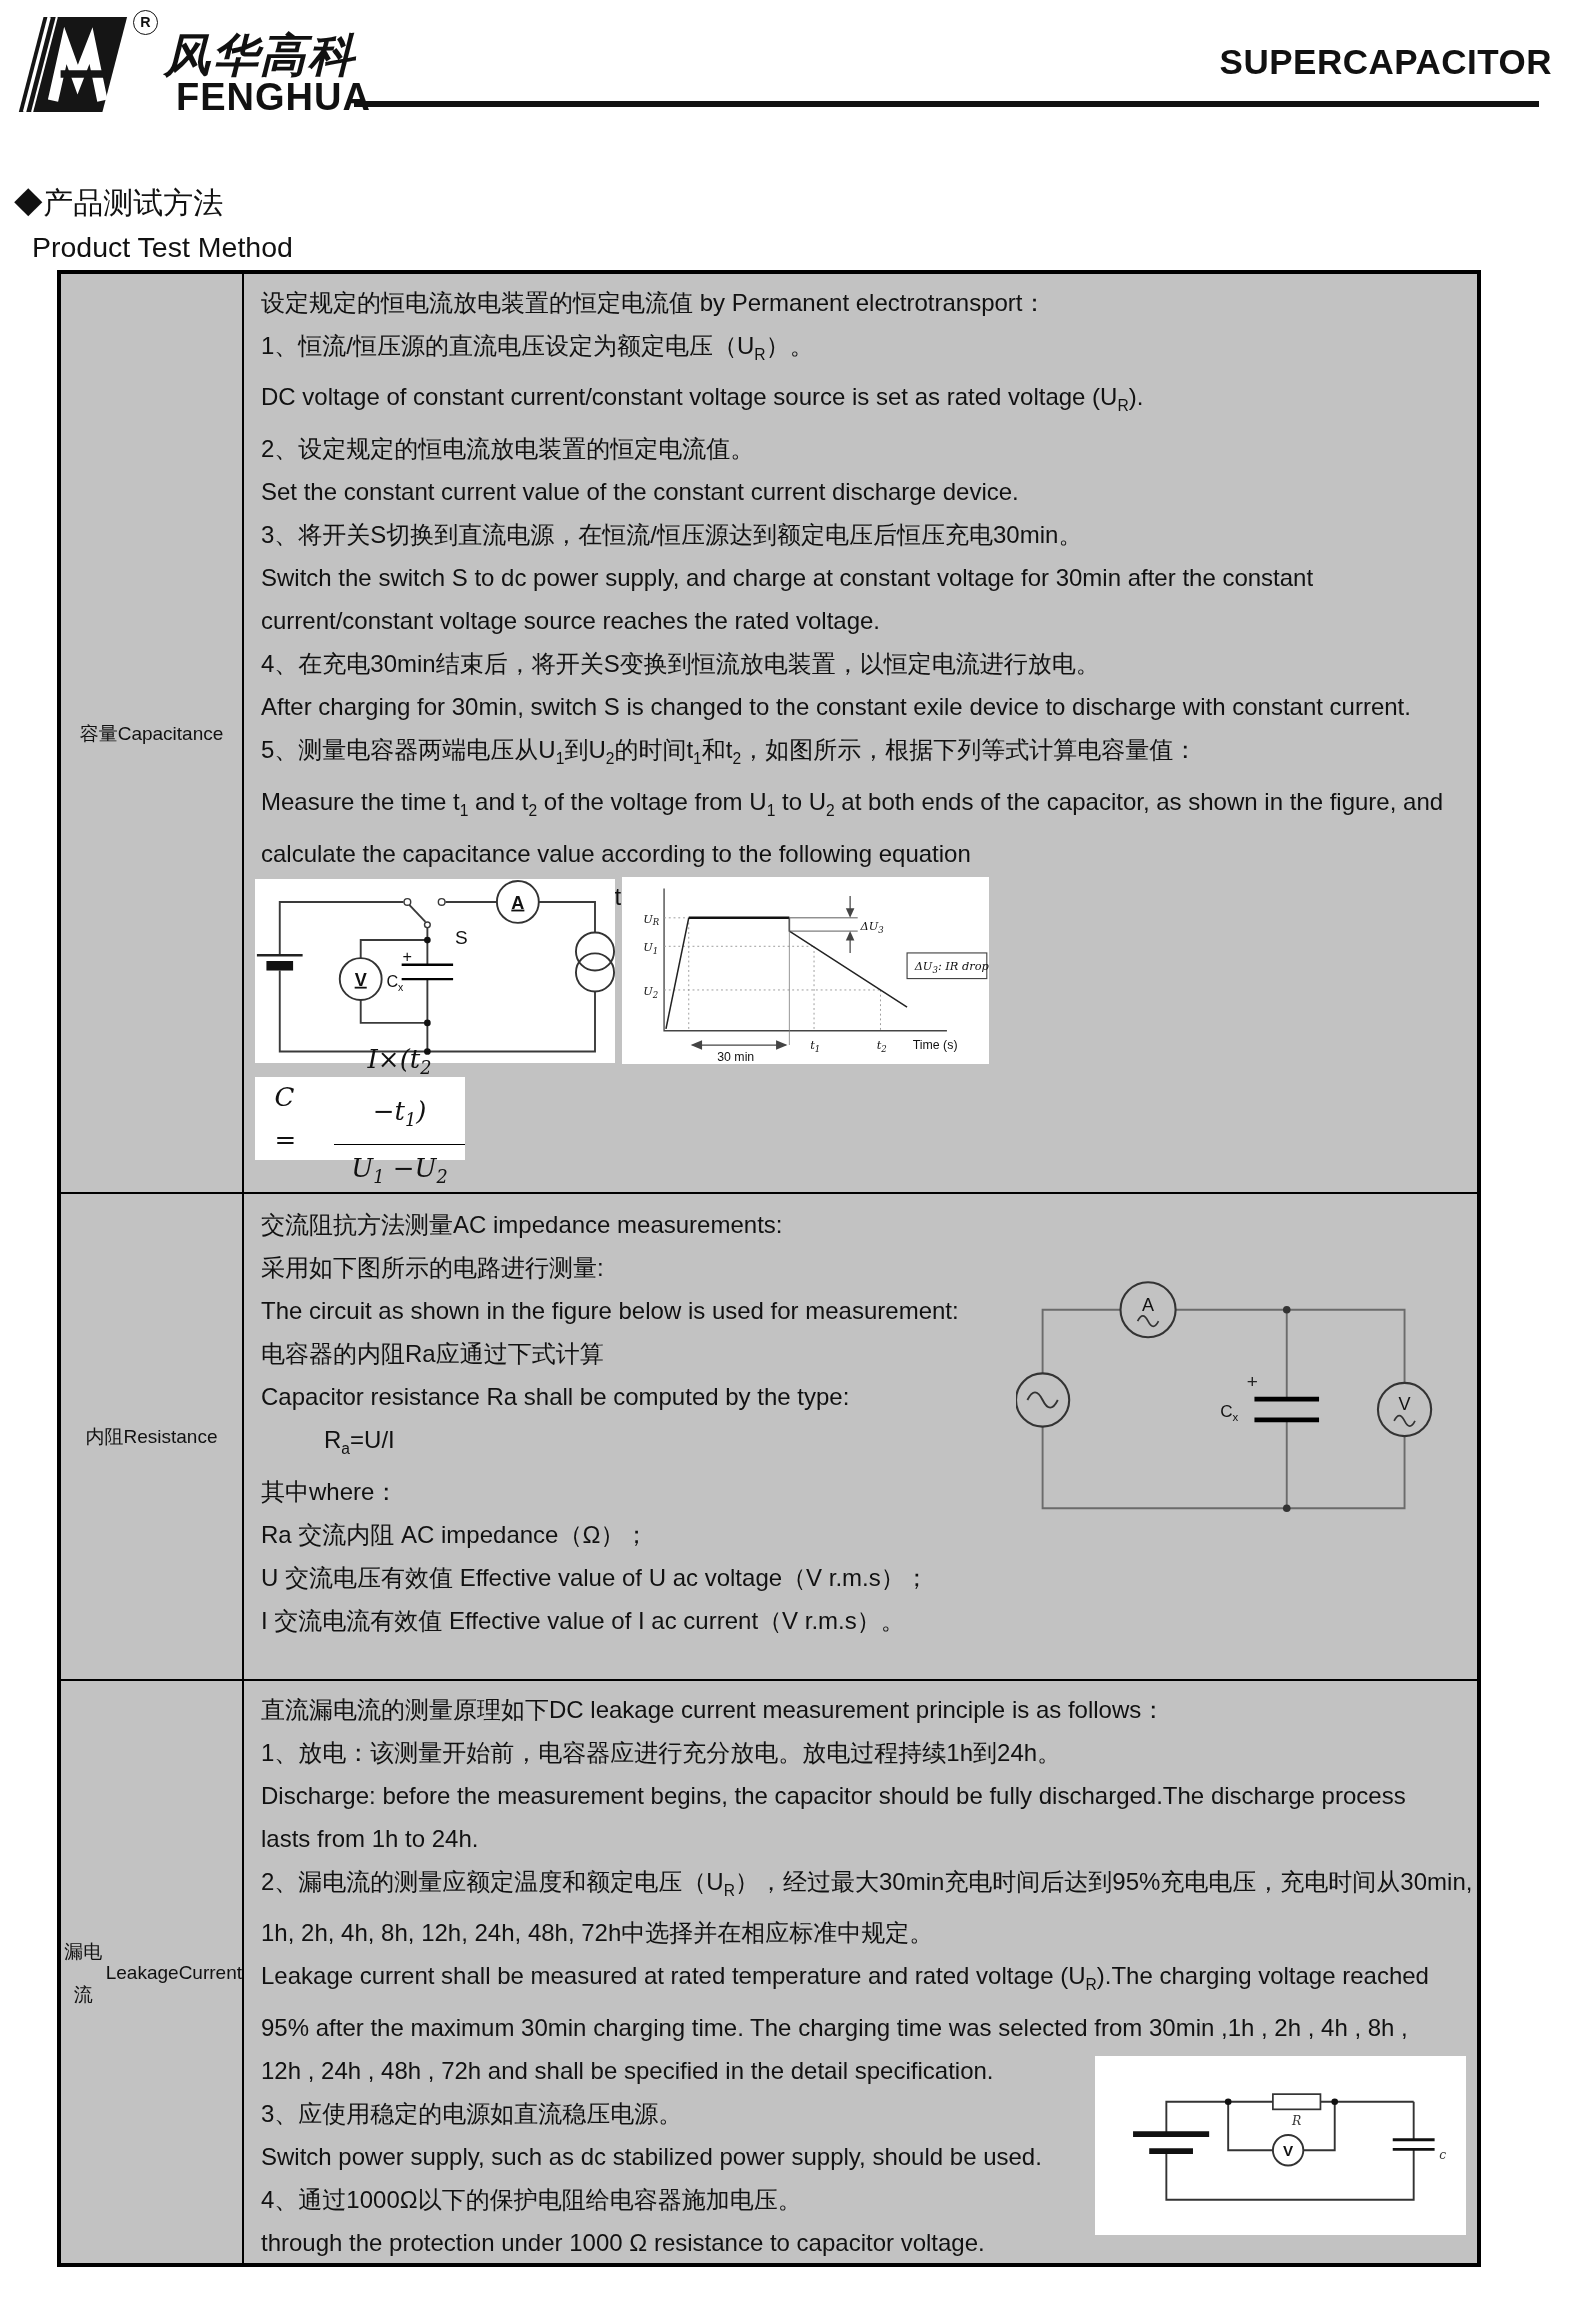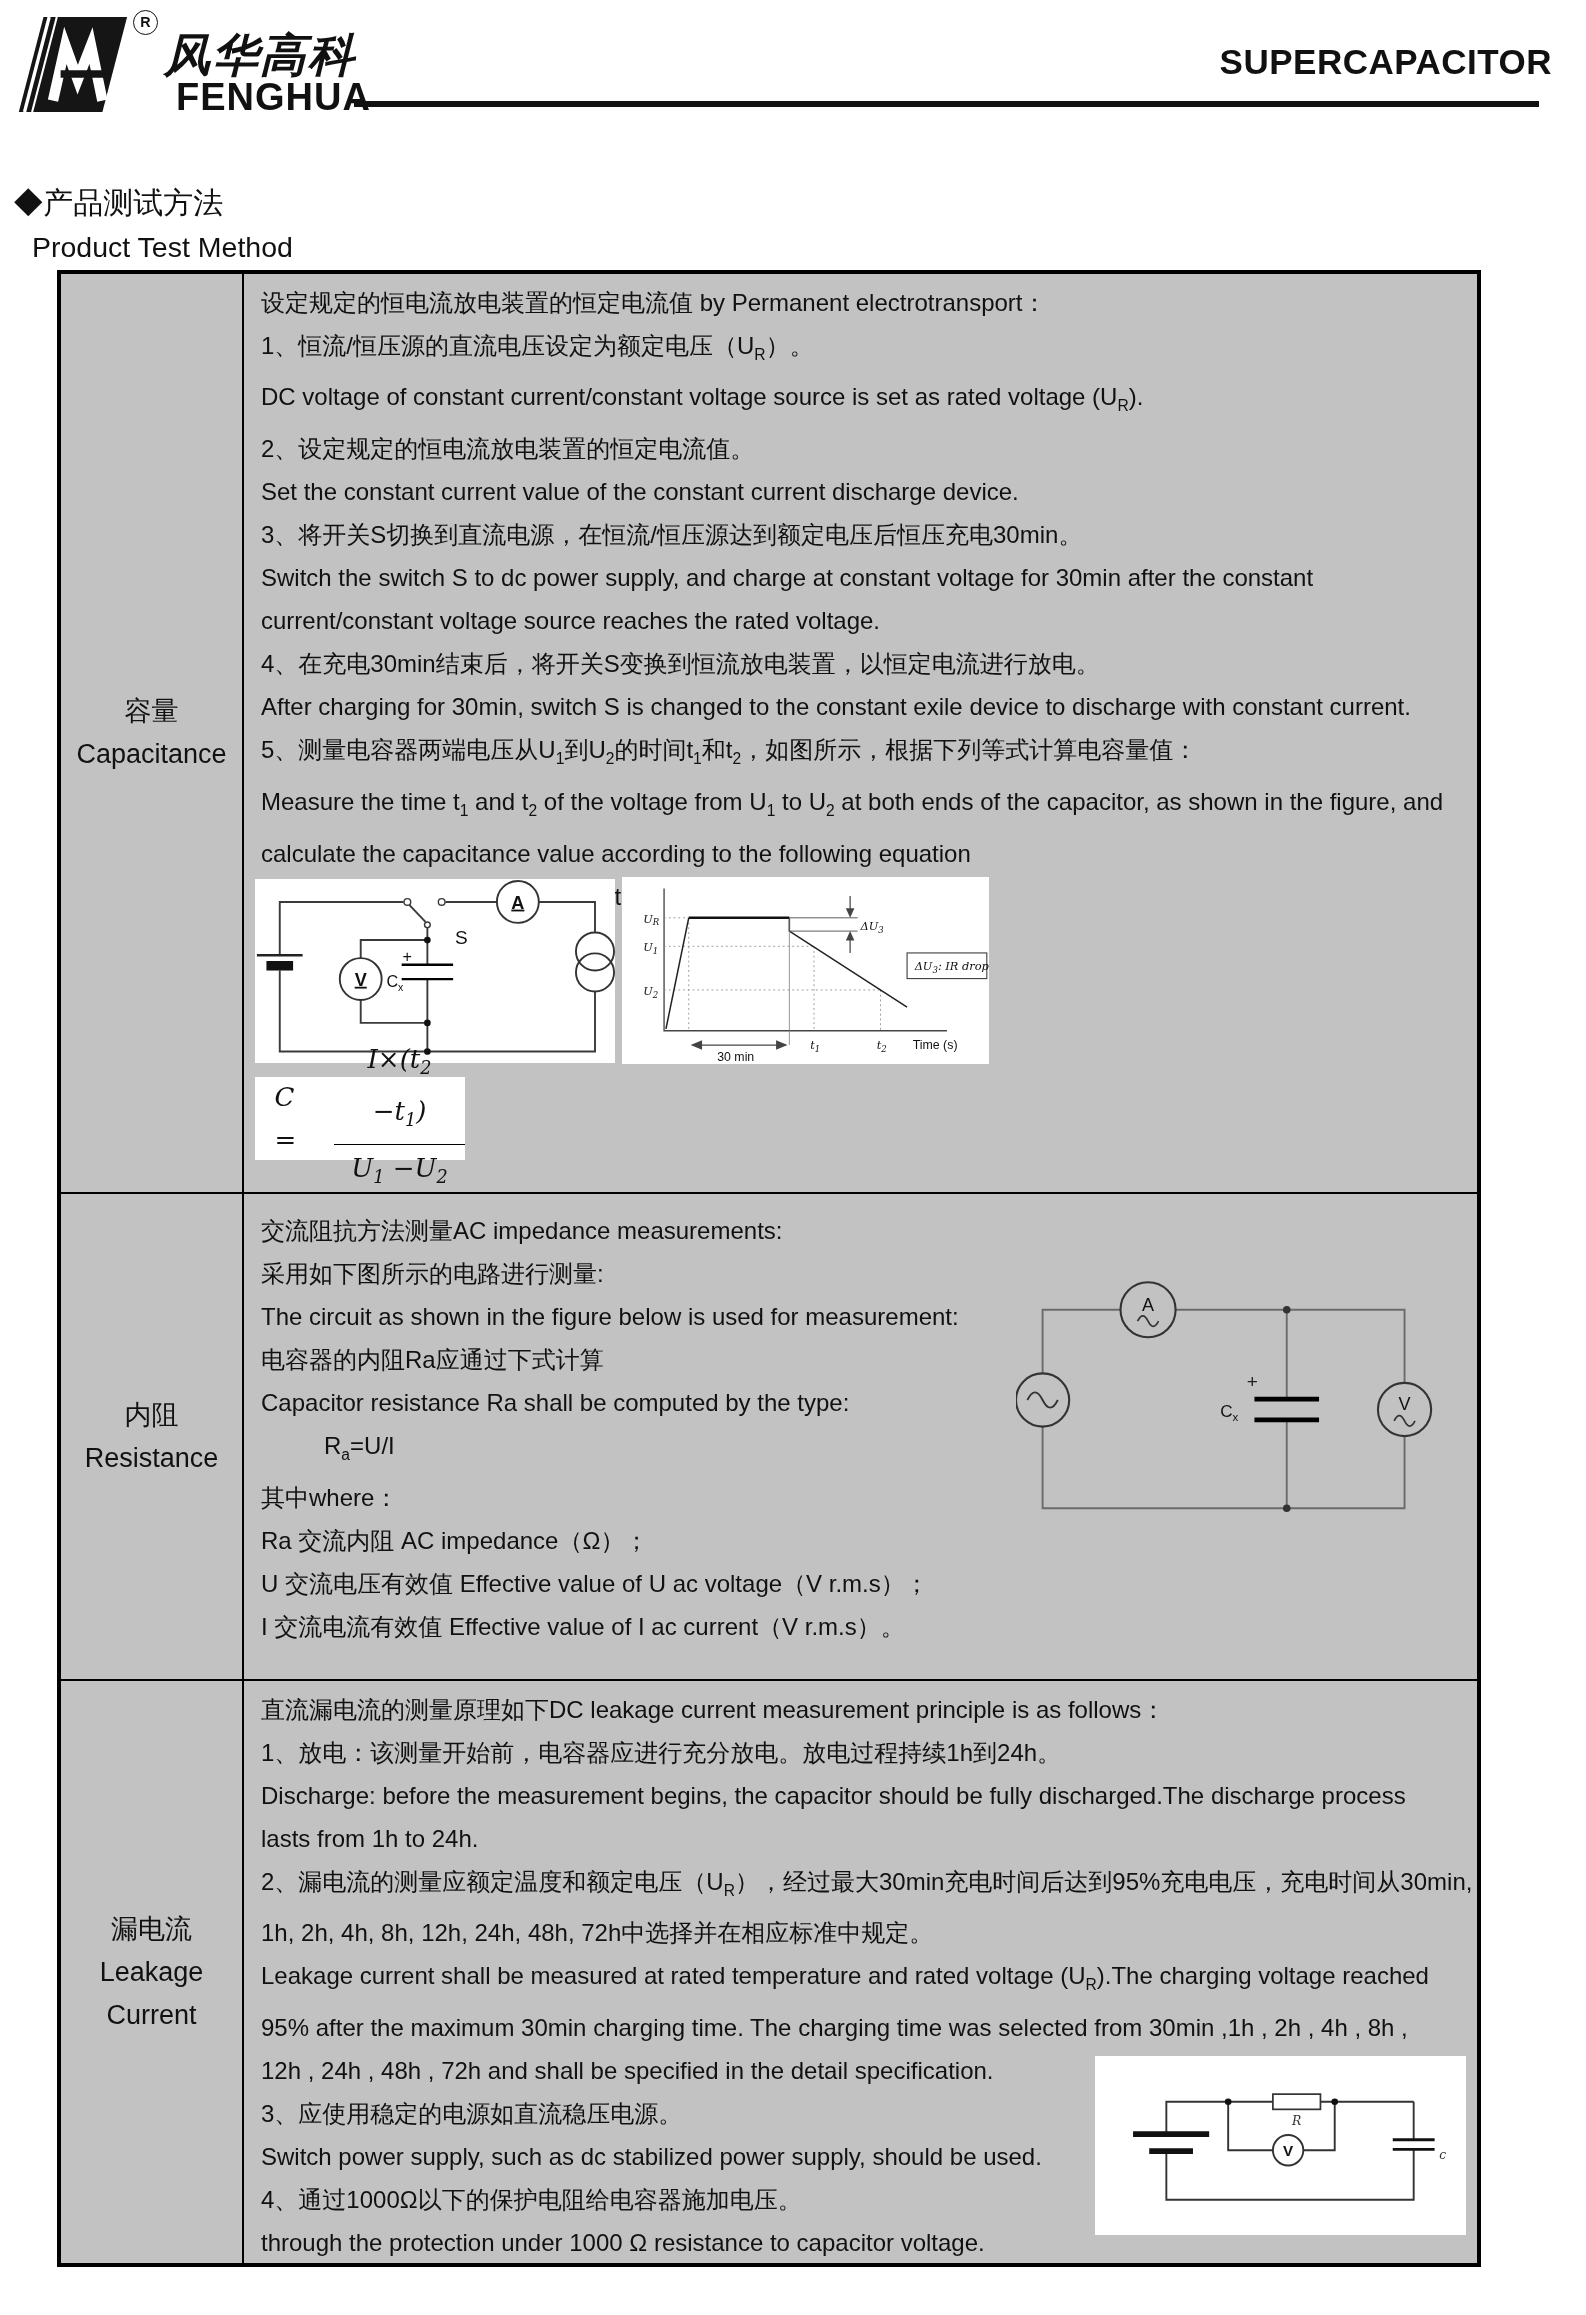--- a/index.html
+++ b/index.html
@@ -19,25 +19,25 @@
   .title-cn{position:absolute;left:13.3px;top:183px;font-size:30px;}
   .title-en{position:absolute;left:32px;top:231px;font-size:28.5px;}
 
   
   .tbl{position:absolute;left:57px;top:270px;width:1424px;height:1997px;
        border:4.8px solid #000;background:#c2c2c2;box-sizing:border-box;}
   .trow{display:flex;box-sizing:border-box;border-bottom:2.9px solid #000;}
   .trow:last-child{border-bottom:none;}
   .row-cap{height:920px;} .row-res{height:487px;} .row-leak{height:583px;}
   .cell-label{width:183px;flex:0 0 183px;border-right:2.9px solid #000;box-sizing:border-box;
-              display:flex;flex-direction:column;align-items:center;justify-content:center;
-              font-size:27px;line-height:43px;text-align:center;}
+              display:flex;align-items:center;justify-content:center;
+              font-size:19px;line-height:43px;text-align:center;}
   .cell-body{flex:1;position:relative;box-sizing:border-box;padding:6.7px 5.7px 0 17px;
              font-size:24px;line-height:43px;overflow:hidden;}
-  .row-res .cell-body{padding-top:15px;}
+  .row-res .cell-body{padding-top:9px;}
   .tline{margin:0;white-space:nowrap;}
   .tline sub{font-size:0.65em;}
 
   
   .figbox{position:absolute;background:#fff;}
   .fig-circuit1{left:10.5px;top:605px;width:360px;height:184px;}
   .fig-graph{left:378px;top:603px;width:367px;height:187px;}
   .fig-formula{left:11.4px;top:803px;width:210px;height:83px;display:flex;align-items:center;
                font-family:"DejaVu Serif",serif;font-style:italic;font-size:26px;padding-left:19px;box-sizing:border-box;}
   .fig-formula .frac{display:inline-block;text-align:center;margin-left:11.4px;vertical-align:middle;}

